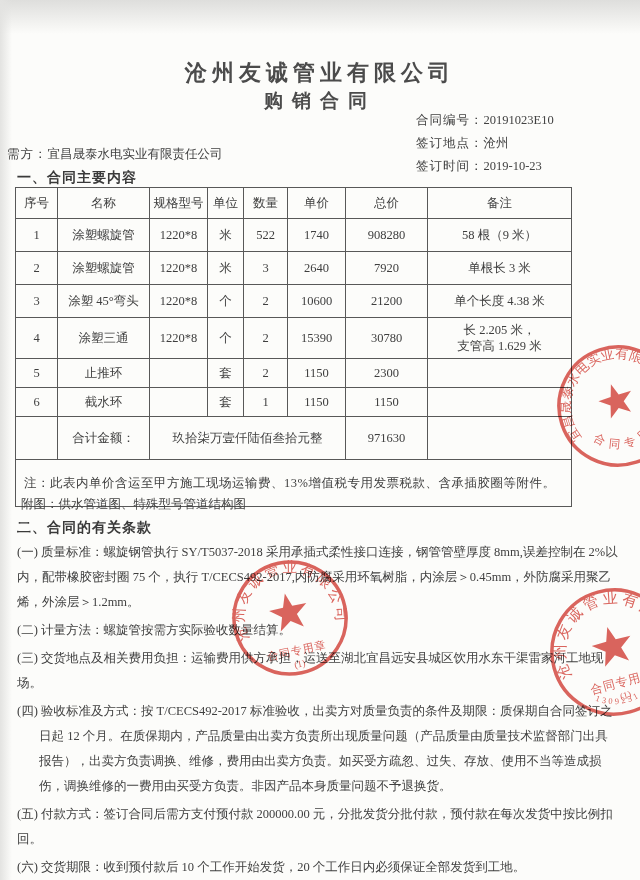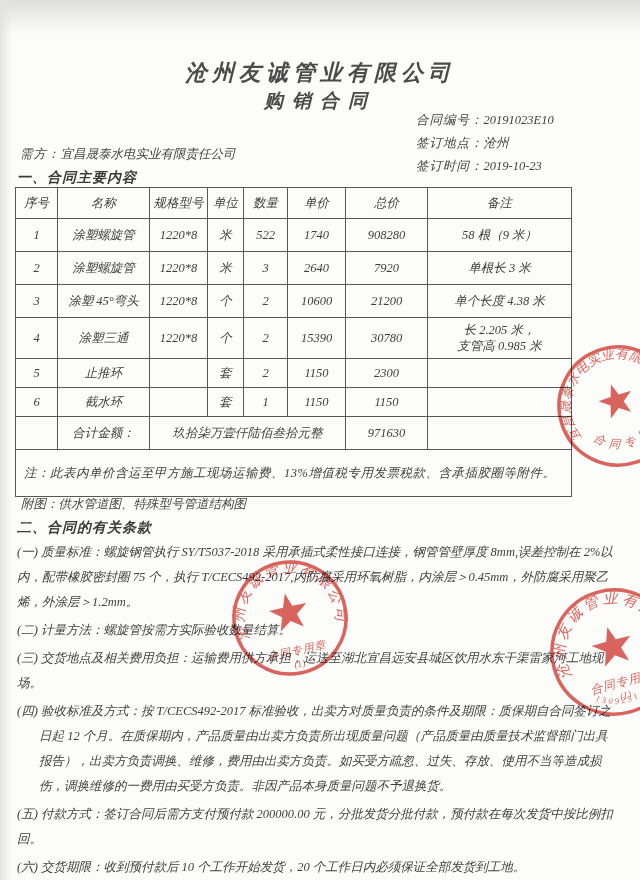--- a/index.html
+++ b/index.html
@@ -1,41 +1,40 @@
 <!DOCTYPE html>
 <html><head>
 <meta charset="utf-8">
 <style>
   html,body{margin:0;padding:0;background:#e7e7e5;}
   .page{
     position:relative;width:640px;height:880px;margin:0 auto;
     background:#fcfcfa;overflow:hidden;
     font-family:"Liberation Serif","DejaVu Serif",serif;
     color:#3c3c3c;
-    font-style:italic;
   }
   .scan-top{position:absolute;top:0;left:0;right:0;height:34px;
     background:linear-gradient(#dededc,rgba(252,252,250,0));}
   .scan-left{position:absolute;top:0;left:0;bottom:0;width:12px;
     background:linear-gradient(90deg,#e3e3e1,rgba(252,252,250,0));}
   .abs{position:absolute;}
   .title{top:58px;left:0;right:0;text-align:center;font-size:22px;
     letter-spacing:5px;font-weight:600;color:#4b4b4b;}
   .subtitle{top:88px;left:0;right:0;text-align:center;font-size:19px;
     letter-spacing:9px;font-weight:600;color:#4b4b4b;}
   .meta{font-size:12.5px;color:#414141;}
   .meta .lbl{letter-spacing:1px;}
   .sec-head{font-size:14px;font-weight:600;color:#3a3a3a;letter-spacing:1px;}
   table.items{position:absolute;top:187px;left:15px;width:556px;
     border-collapse:collapse;table-layout:fixed;font-size:12.5px;color:#3e3e3e;}
   table.items th,table.items td{
     border:1px solid #585858;text-align:center;vertical-align:middle;
     padding:1px 3px;font-weight:normal;overflow:hidden;}
   table.items tr.hdr{height:31px;}
-  table.items tr.total-row{height:33px;}
+  table.items tr.total-row{height:43px;}
   table.items td.remark{white-space:pre-line;line-height:16px;}
   table.items td.note-cell{text-align:left;vertical-align:middle;
     padding:4px 8px;height:38px;letter-spacing:.5px;}
   .terms{top:540px;left:17px;width:603px;font-size:12.5px;color:#404040;}
   .terms p{margin:0 0 3px 0;line-height:25px;}
   .terms p.hang{padding-left:22px;text-indent:-22px;}
   .attach{font-size:12.5px;color:#414141;}
   .stamp{position:absolute;opacity:.82;mix-blend-mode:multiply;pointer-events:none;}
   .stamp text{fill:#d5433b;font-family:"Liberation Serif",serif;}
   .stamp .ring{fill:none;stroke:#d5433b;}
@@ -44,21 +43,21 @@
 </head>
 <body>
 
 <div class="page">
   <div class="scan-top"></div>
   <div class="scan-left"></div>
 
   <div class="abs title">沧州友诚管业有限公司</div>
   <div class="abs subtitle">购销合同</div>
 
-  <div class="abs meta" style="top:146px;left:20px;text-align:center;">
+  <div class="abs meta" style="top:146px;left:7px;text-align:center;">
     <span class="lbl">需方：</span><span>宜昌晟泰水电实业有限责任公司</span>
   </div>
 
   <div class="abs meta" style="top:112px;left:416px;">
     <span class="lbl">合同编号：</span><span>20191023E10</span>
   </div>
   <div class="abs meta" style="top:135px;left:416px;">
     <span class="lbl">签订地点：</span><span>沧州</span>
   </div>
   <div class="abs meta" style="top:158px;left:416px;text-align:right;">
@@ -123,21 +122,21 @@
         </tr>
         <tr style="height: 41px;">
           <td>4</td>
           <td>涂塑三通</td>
           <td>1220*8</td>
           <td>个</td>
           <td>2</td>
           <td>15390</td>
           <td>30780</td>
           <td class="remark">长 2.205 米，
-支管高 0.985 米</td>
+支管高 1.629 米</td>
         </tr>
         <tr style="height: 29px;">
           <td>5</td>
           <td>止推环</td>
           <td></td>
           <td>套</td>
           <td>2</td>
           <td>1150</td>
           <td>2300</td>
           <td class="remark"></td>

